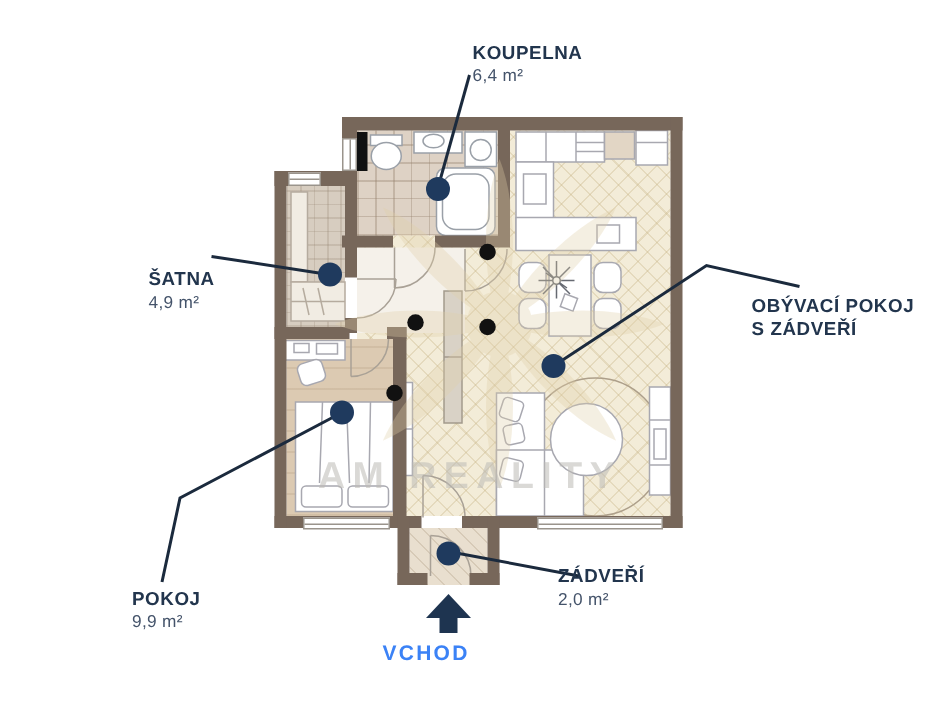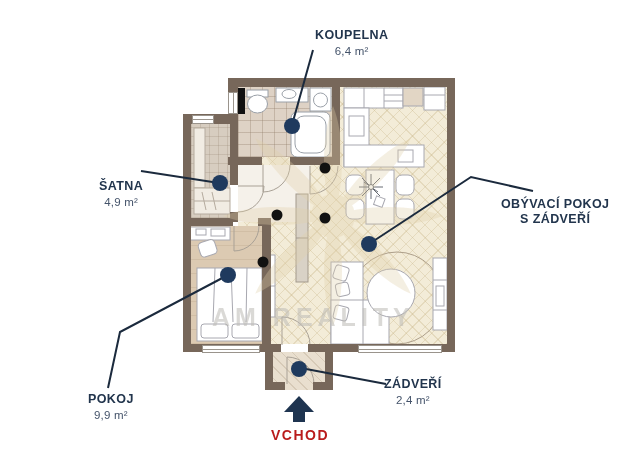--- a/index.html
+++ b/index.html
@@ -37,24 +37,24 @@
     background-position:center;background-repeat:no-repeat;}
   
   #furniture-svg{position:absolute;left:0;top:0;z-index:2;}
   #overlay-svg{position:absolute;left:0;top:0;z-index:6;}
   #ornament-svg{position:absolute;left:0;top:0;z-index:4;pointer-events:none;}
   
   .wm-text{position:absolute;left:212px;top:303px;z-index:5;font-size:25px;font-weight:bold;
     letter-spacing:5px;color:#bdbbb6;opacity:.55;white-space:nowrap;}
   
   .room-label{position:absolute;z-index:7;color:#22354d;font-size:12.5px;font-weight:bold;
-    letter-spacing:.4px;line-height:1.18;white-space:nowrap;text-align:center;}
+    letter-spacing:.4px;line-height:1.18;white-space:nowrap;}
   .room-label .area{font-weight:400;font-size:11.5px;color:#44536a;letter-spacing:.2px;margin-top:2px;}
-  .vchod-label{position:absolute;left:259px;top:427px;width:82px;text-align:center;z-index:7;
-    color:#b91c1c;font-size:14px;font-weight:bold;letter-spacing:1.5px;}
+  .vchod-label{position:absolute;left:243px;top:427px;width:82px;text-align:center;z-index:7;
+    color:#3b82f6;font-size:14px;font-weight:bold;letter-spacing:1.5px;}
 </style>
 </head>
 <body>
 
 <div id="stage">
 
   <div class="floor floor-living" style="left:238px;top:87px;width:209px;height:257px;"></div>
   <div class="floor floor-bath" style="left:238px;top:87px;width:94px;height:70px;"></div>
   <div class="floor floor-hall" style="left:238px;top:165px;width:72px;height:57px;"></div>
   <div class="floor floor-satna" style="left:191px;top:124px;width:39px;height:94px;"></div>
@@ -248,19 +248,19 @@
     <div class="area">4,9 m²</div>
   </div>
   <div class="room-label" style="left:501px;top:197px;">
     <div>OBÝVACÍ POKOJ</div>
     <div>S ZÁDVEŘÍ</div>
   </div>
   <div class="room-label" style="left:88px;top:392px;">
     <div>POKOJ</div>
     <div class="area">9,9 m²</div>
   </div>
-  <div class="room-label" style="left:384px;top:377px;">
+  <div class="room-label" style="left:372px;top:377px;">
     <div>ZÁDVEŘÍ</div>
-    <div class="area">2,4 m²</div>
+    <div class="area">2,0 m²</div>
   </div>
   <div class="vchod-label">VCHOD</div>
 
 </div>
 
 </body></html>

